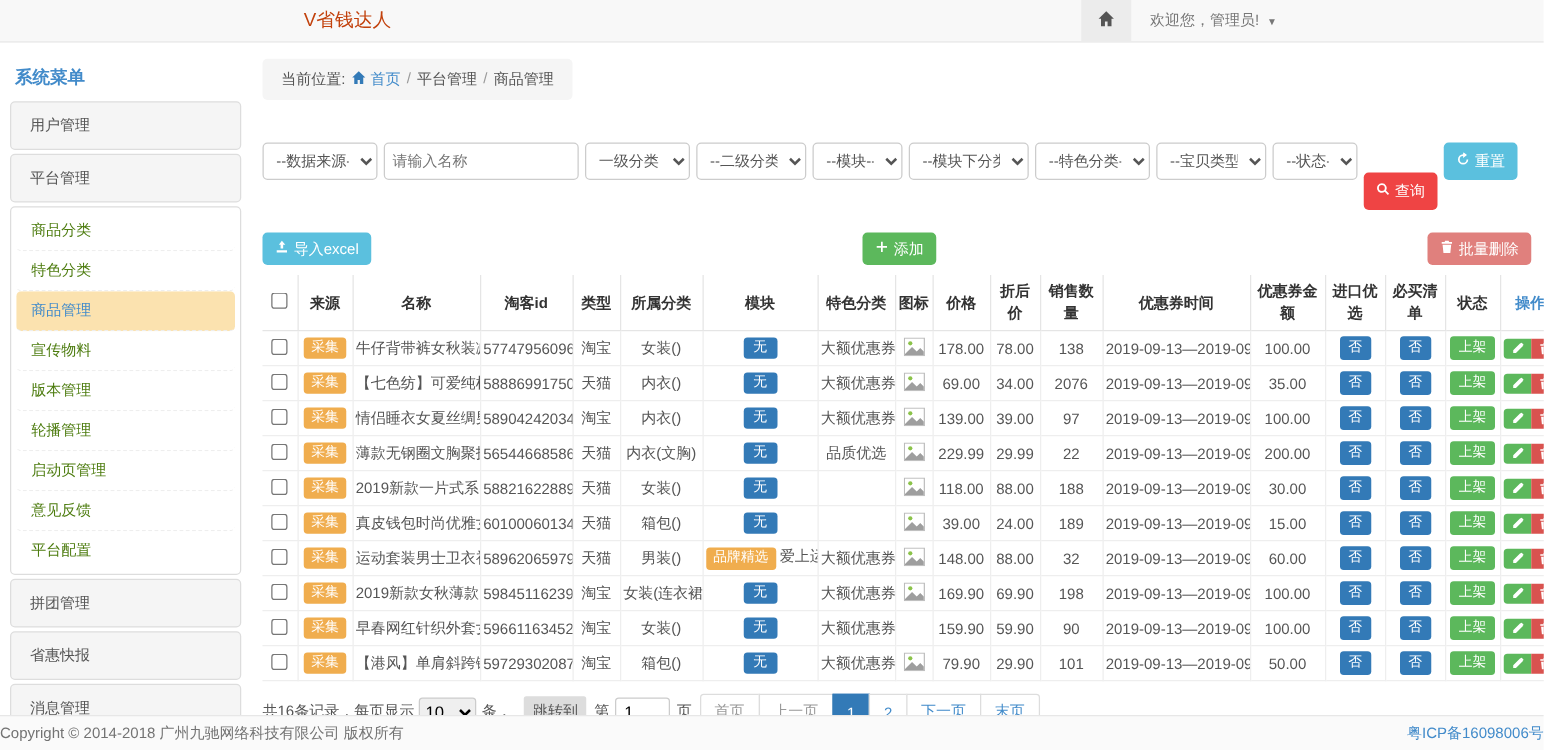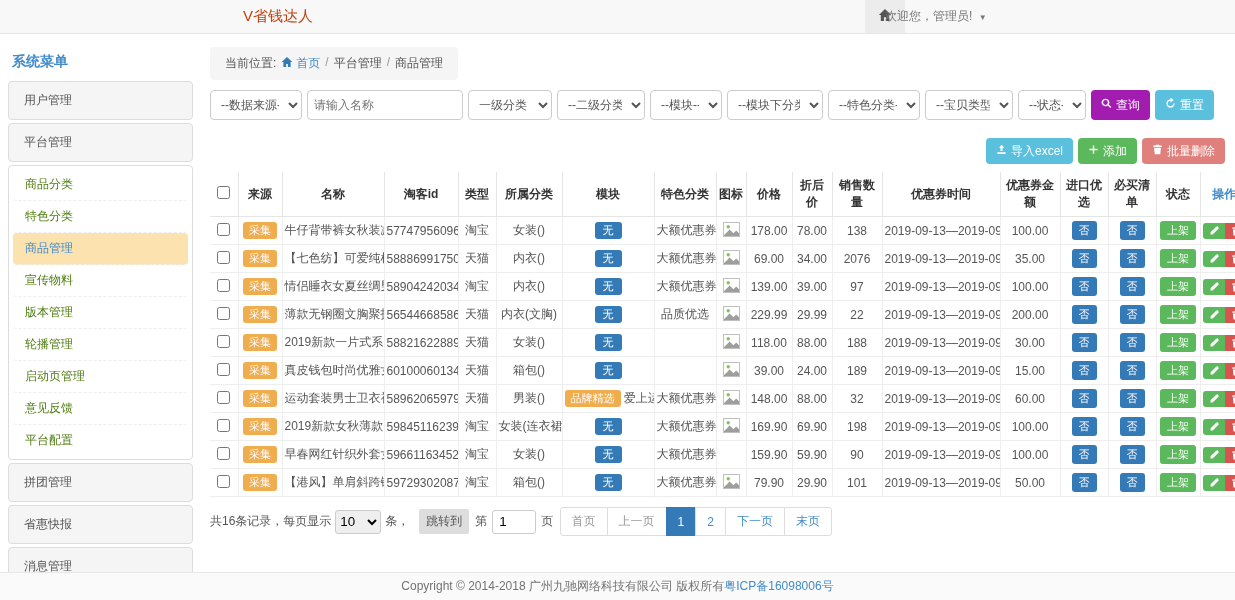--- a/index.html
+++ b/index.html
@@ -10,21 +10,21 @@
   }
   a { text-decoration: none; }
 
   
   .navbar { height: 34px; background: #f8f8f8; border-bottom: 1px solid #e7e7e7;
             display: flex; align-items: center; position: relative; }
   .brand { position: absolute; left: 243px; color: #c2410c; font-size: 15px; }
   .nav-home { position: absolute; left: 865px; top: 0; width: 40px; height: 33px;
               background: #ececec; display: flex; align-items: center; justify-content: center; cursor: pointer; }
   .nav-home svg { fill: #555; }
-  .nav-user { position: absolute; left: 885px; color: #777; cursor: pointer; }
+  .nav-user { position: absolute; left: 920px; color: #777; cursor: pointer; }
   .caret { font-size: 8px; color: #777; margin-left: 3px; }
 
   
   .layout { display: flex; padding: 13px 10px 0 8px; }
   .sidebar { width: 185px; flex: 0 0 185px; }
   .main { flex: 1; margin-left: 17px; min-width: 0; }
 
   
   .menu-title { color: #428bca; font-size: 14px; font-weight: bold; padding: 6px 2px 10px 4px; }
   .panel { background: #f5f5f5; border: 1px solid #ddd; border-radius: 4px; margin-bottom: 3px; }
@@ -52,27 +52,27 @@
   select[data-name="filter-level1"]      { width: 84px; }
   select[data-name="filter-level2"]      { width: 88px; }
   select[data-name="filter-module"]      { width: 72px; }
   select[data-name="filter-module-sub"]  { width: 96px; }
   select[data-name="filter-feature"]     { width: 92px; }
   select[data-name="filter-item-type"]   { width: 88px; }
   select[data-name="filter-status"]      { width: 68px; }
   .btn { display: inline-flex; align-items: center; gap: 4px; border: none; border-radius: 4px;
          color: #fff; font-size: 12px; padding: 0 10px; height: 30px; cursor: pointer; font-family: inherit; }
   .btn svg { fill: #fff; }
-  .btn-primary { background: #a21caf; }
+  .btn-primary { background: #ef4444; margin-top: 48px; }
   .btn-info    { background: #5bc0de; }
   .btn-success { background: #5cb85c; }
   .btn-danger  { background: #e0807d; }
 
   
-  .action-row { display: flex; justify-content: flex-end; gap: 5px; margin: 18px 0 8px; }
+  .action-row { display: flex; justify-content: space-between; gap: 5px; margin: 18px 0 8px; }
   .action-row .btn { height: 26px; }
 
   
   table.grid { width: 100%; border-collapse: collapse; table-layout: fixed; }
   .grid th { font-weight: bold; color: #333; padding: 5px 2px; border: 1px solid #e5e5e5;
              border-top: none; background: #fff; font-size: 12px; }
   .grid th:first-child, .grid td:first-child { border-left: none; }
   .grid th:last-child, .grid td:last-child { border-right: none; }
   .grid td { text-align: center; color: #555; padding: 4px 2px; border: 1px solid #eee;
              white-space: nowrap; overflow: hidden; font-size: 12px; height: 28px; }
@@ -105,21 +105,21 @@
   .page-btns { position: absolute; left: 50%; transform: translateX(-58%); display: inline-flex; }
   .page-btn { border: 1px solid #ddd; background: #fff; color: #428bca; padding: 5px 11px;
               margin-left: -1px; cursor: pointer; font-size: 12px; }
   .page-btn:first-child { border-radius: 3px 0 0 3px; margin-left: 0; }
   .page-btn:last-child { border-radius: 0 3px 3px 0; }
   .page-btn.disabled { color: #999; }
   .page-btn.active { background: #337ab7; border-color: #337ab7; color: #fff; }
 
   
   .footer { position: absolute; left: 0; bottom: 0; width: 100%; height: 28px; background: #fafafa;
-            border-top: 1px solid #e7e7e7; display: flex; align-items: center; justify-content: center;
+            border-top: 1px solid #e7e7e7; display: flex; align-items: center; justify-content: space-between;
             color: #737373; z-index: 5; }
   .footer a { color: #428bca; cursor: pointer; }
 </style>
 </head>
 <body>
 
 <div class="navbar" data-name="top-navbar">
   <div class="brand" data-name="app-title">V省钱达人</div>
   <div class="nav-home" data-name="navbar-home-button">
     <span data-name="home-icon">

